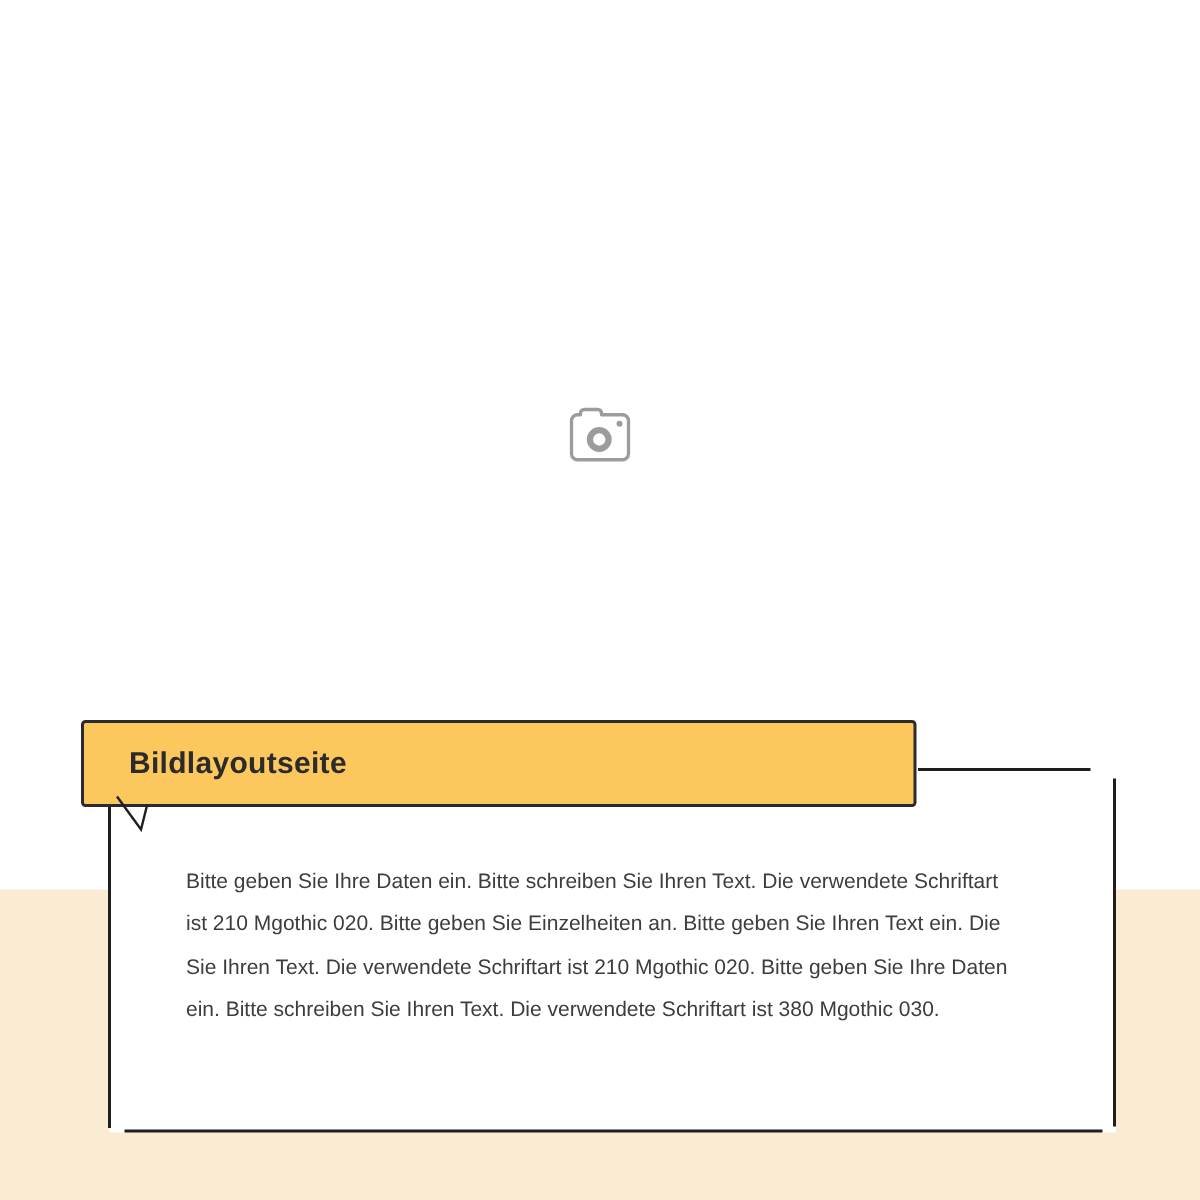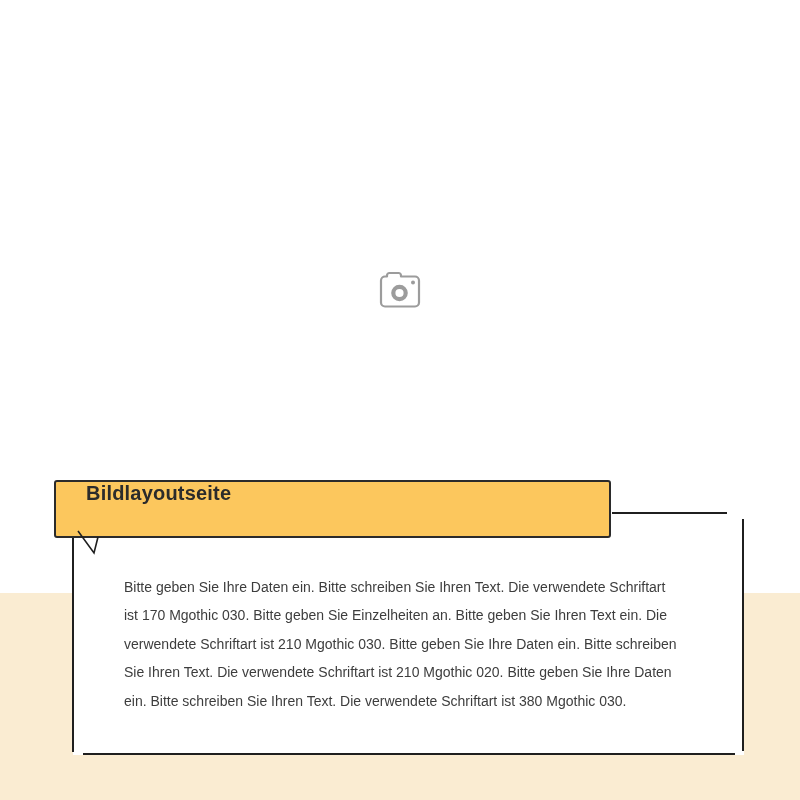--- a/index.html
+++ b/index.html
@@ -16,21 +16,21 @@
   .seg{position:absolute;background:var(--line,#1f1f1f);}
   .seg-top{left:612px;top:512px;width:115px;height:2px;}
   .seg-right{left:742px;top:519px;width:2px;height:232px;}
   .seg-bottom{left:83px;top:753px;width:652px;height:2px;}
   .seg-left{left:72px;top:537px;width:2px;height:215px;}
   
   .callout{
     position:absolute;left:54px;top:480px;width:557px;height:58px;
     box-sizing:border-box;background:var(--callout-fill,#fcc75d);
     border:2px solid var(--callout-border,#2b2b2b);border-radius:3px;
-    display:flex;padding-left:30px;
+    display:flex;align-items:center;padding-left:30px;
   }
   .callout-title{
     font-size:20px;font-weight:600;letter-spacing:.2px;
     color:var(--title-text,#2b2b2b);
   }
   .tail{position:absolute;left:68px;top:526px;width:40px;height:34px;}
   
   .body-text{
     position:absolute;left:124px;top:573px;
     font-size:14px;line-height:28.4px;color:var(--body-text,#3d3d3d);
@@ -61,22 +61,21 @@
   <div class="band"></div>
 
   <div class="box-fill"></div>
   <div class="seg seg-top"></div>
   <div class="seg seg-right"></div>
   <div class="seg seg-bottom"></div>
   <div class="seg seg-left"></div>
 
   <div class="body-text">
     <div>Bitte geben Sie Ihre Daten ein. Bitte schreiben Sie Ihren Text. Die verwendete Schriftart</div>
-    <div>ist 170 Mgothic 030. Bitte geben Sie Einzelheiten an. Bitte geben Sie Ihren Text ein. Die</div>
-    <div>verwendete Schriftart ist 210 Mgothic 030. Bitte geben Sie Ihre Daten ein. Bitte schreiben</div>
+    <div>ist 210 Mgothic 020. Bitte geben Sie Einzelheiten an. Bitte geben Sie Ihren Text ein. Die</div>
     <div>Sie Ihren Text. Die verwendete Schriftart ist 210 Mgothic 020. Bitte geben Sie Ihre Daten</div>
     <div>ein. Bitte schreiben Sie Ihren Text. Die verwendete Schriftart ist 380 Mgothic 030.</div>
   </div>
 
   <div class="callout">
     <span class="callout-title">Bildlayoutseite</span>
   </div>
   <svg class="tail" viewBox="0 0 40 34">
     <polyline points="10,5 26,27 30,11" fill="#ffffff" fill-opacity="0" stroke="#1f1f1f" stroke-width="1.6" stroke-linejoin="miter"></polyline>
   </svg>

